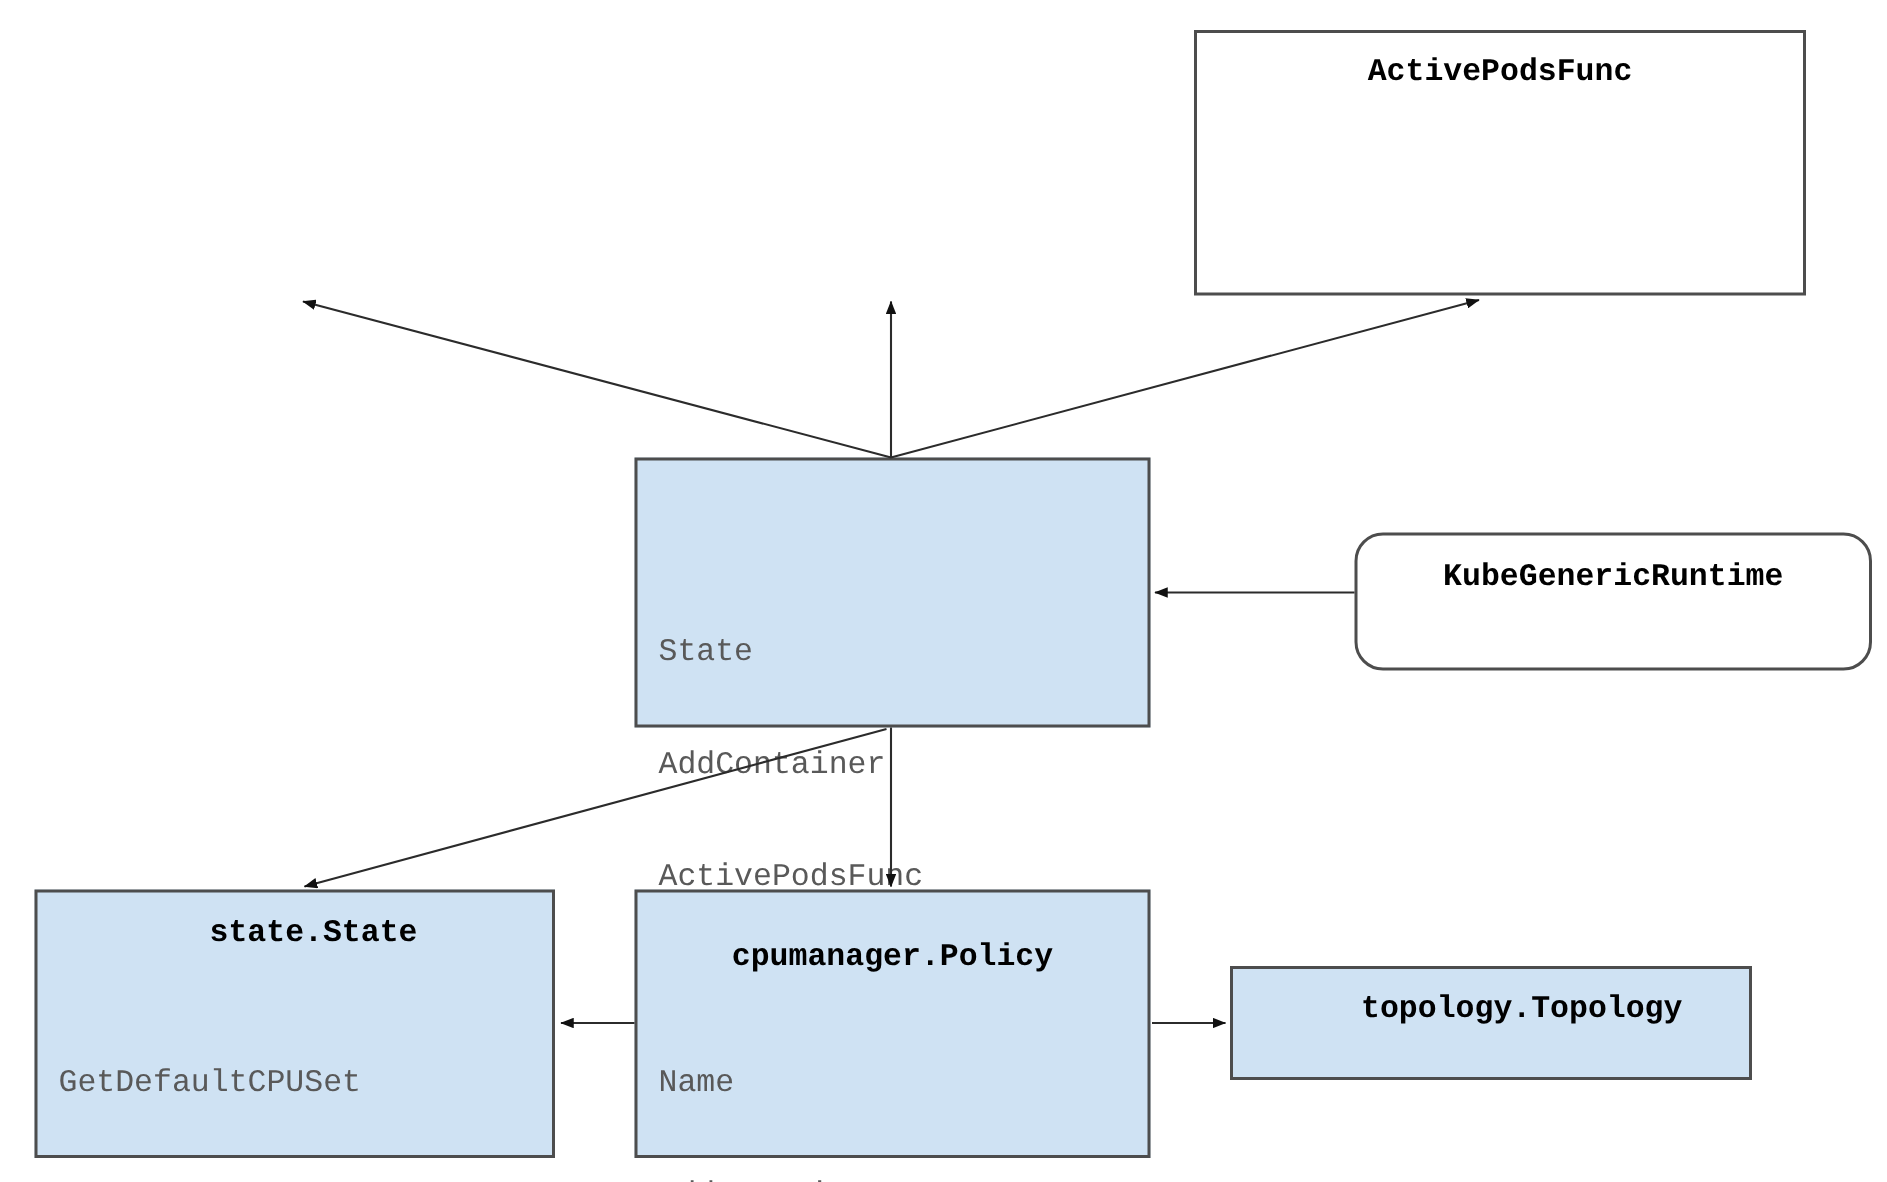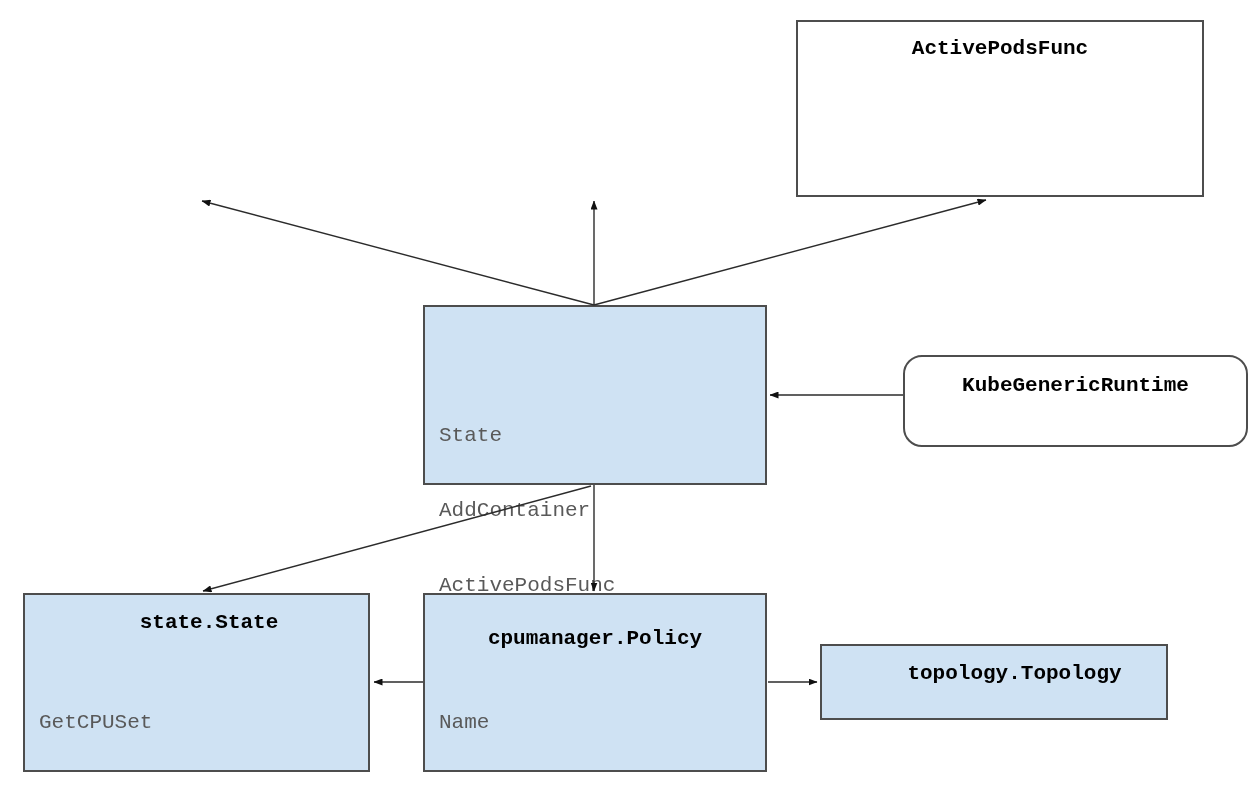--- a/index.html
+++ b/index.html
@@ -67,21 +67,20 @@
     </div>
   </div>
 
   <div class="box" style="left:903px; top:355px; width:345px; height:92px;border-radius:19px;">
     <div class="box-title" style="margin-top:15px;">KubeGenericRuntime</div>
   </div>
 
   <div class="box blue" style="left:23px; top:593px; width:347px; height:179px;">
     <div class="box-title" style="margin-top:14px;padding-left:25px;">state.State</div>
     <div class="box-methods" style="top:65px;">
-      <div class="method">GetCPUSet</div>
       <div class="method">GetDefaultCPUSet</div>
       
       
     </div>
   </div>
 
   <div class="box blue" style="left:423px; top:593px; width:344px; height:179px;">
     <div class="box-title" style="margin-top:30px;">cpumanager.Policy</div>
     <div class="box-methods" style="top:65px;">
       <div class="method">Name</div>

